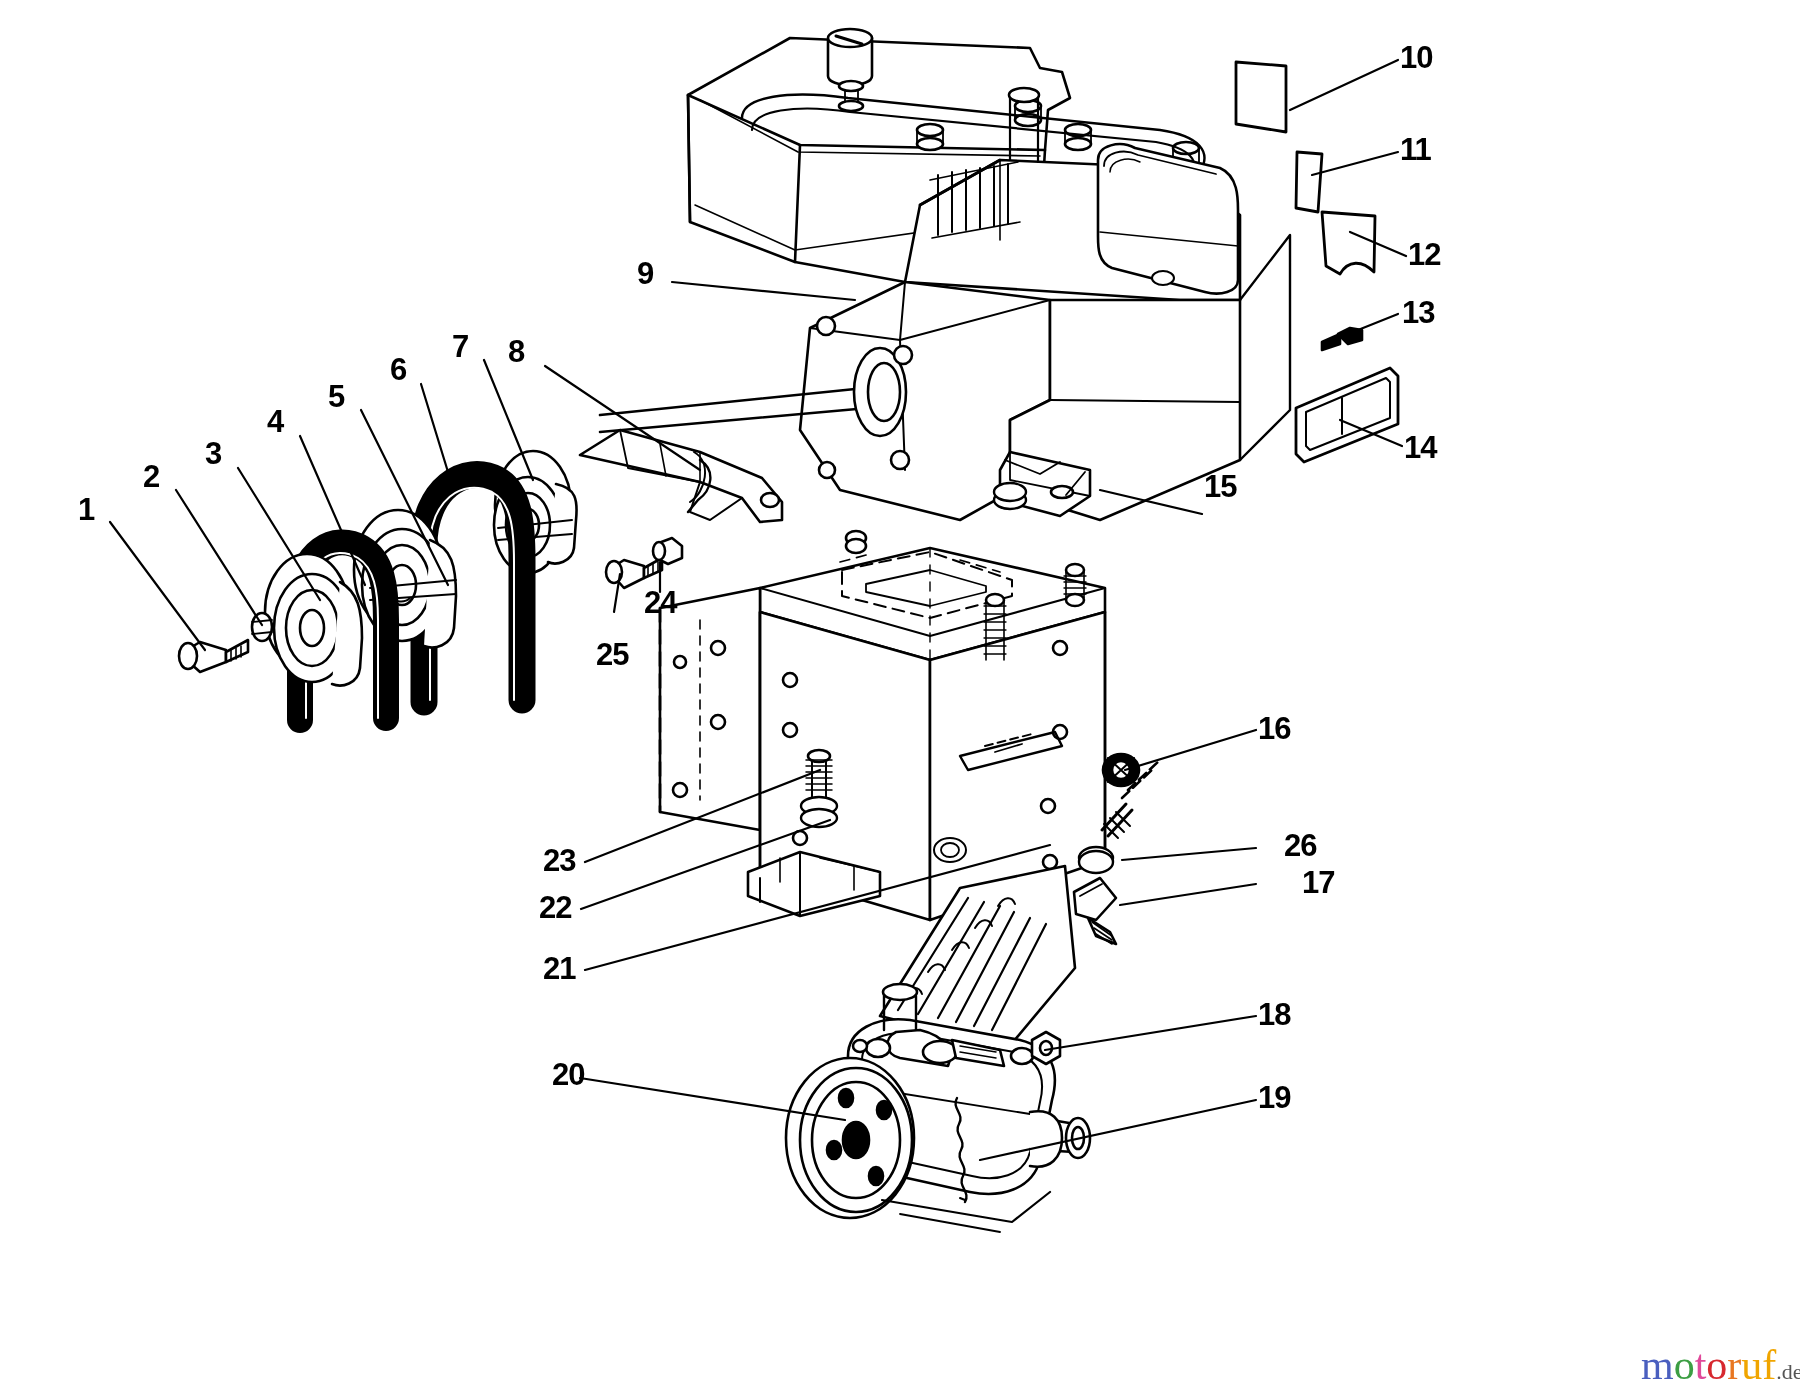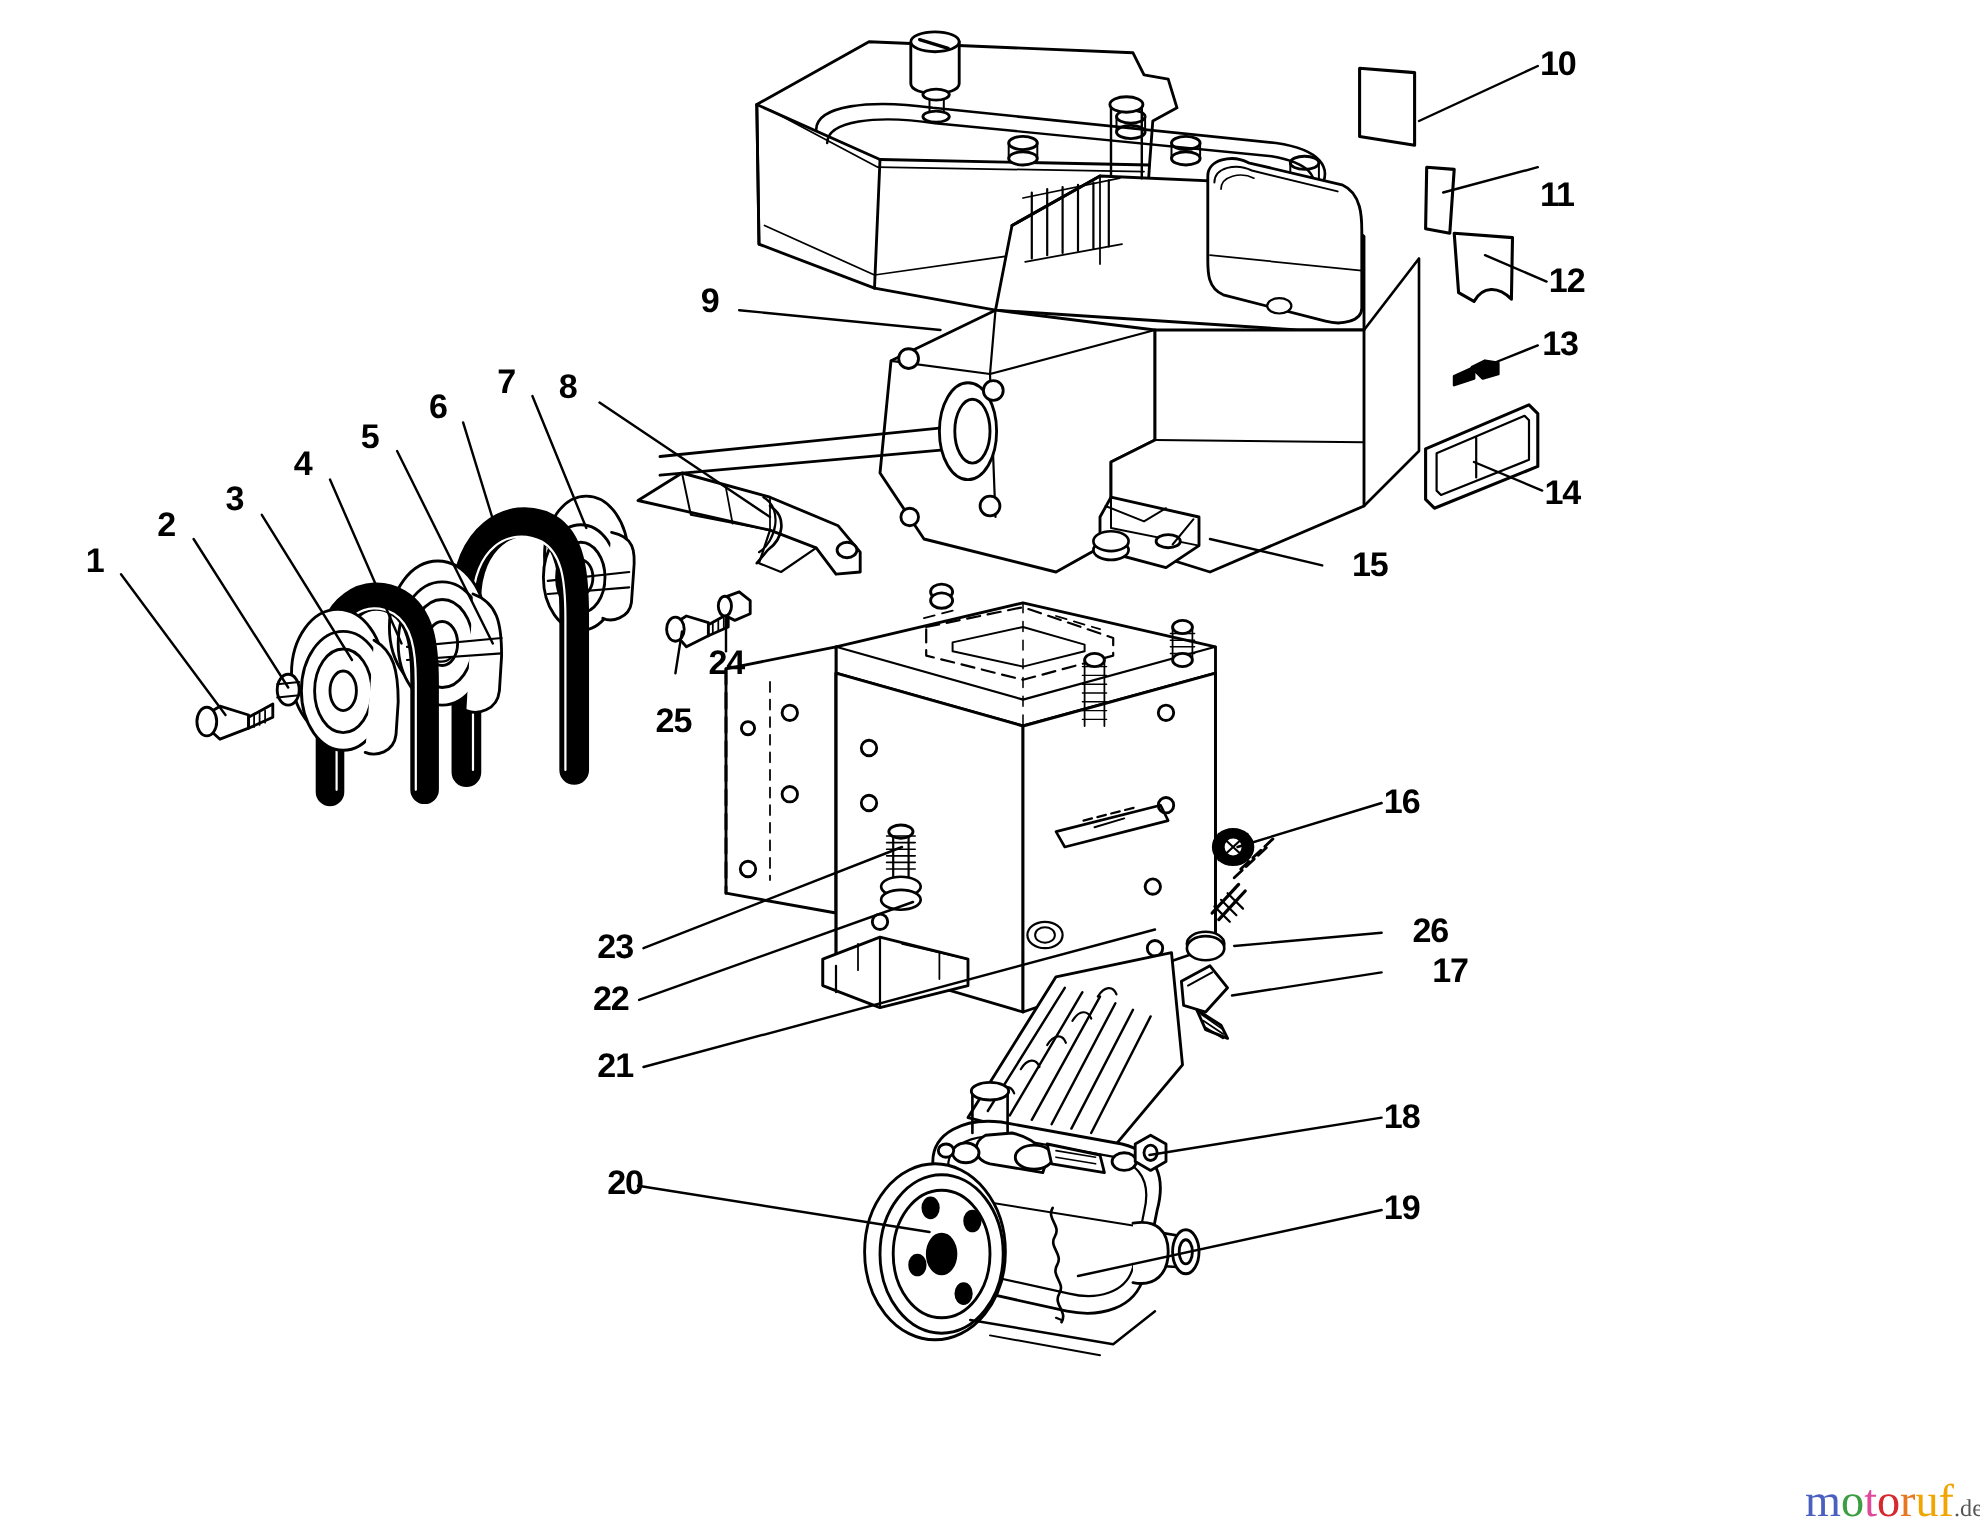--- a/index.html
+++ b/index.html
@@ -326,25 +326,25 @@
   <div class="callout" style="left:78px;top:494px;">1</div>
   <div class="callout" style="left:143px;top:461px;">2</div>
   <div class="callout" style="left:205px;top:438px;">3</div>
   <div class="callout" style="left:267px;top:406px;">4</div>
   <div class="callout" style="left:328px;top:381px;">5</div>
   <div class="callout" style="left:390px;top:354px;">6</div>
   <div class="callout" style="left:452px;top:331px;">7</div>
   <div class="callout" style="left:508px;top:336px;">8</div>
   <div class="callout" style="left:637px;top:258px;">9</div>
   <div class="callout" style="left:1400px;top:42px;">10</div>
-  <div class="callout" style="left:1400px;top:134px;margin-top:27px;">11</div>
+  <div class="callout" style="left:1400px;top:134px;">11</div>
   <div class="callout" style="left:1408px;top:239px;">12</div>
   <div class="callout" style="left:1402px;top:297px;">13</div>
   <div class="callout" style="left:1404px;top:432px;">14</div>
-  <div class="callout" style="left:1204px;top:498px;margin-left:25px;">15</div>
+  <div class="callout" style="left:1204px;top:471px;">15</div>
   <div class="callout" style="left:1258px;top:713px;">16</div>
   <div class="callout" style="left:1258px;top:867px;margin-left:44px;">17</div>
   <div class="callout" style="left:1258px;top:999px;">18</div>
   <div class="callout" style="left:1258px;top:1082px;">19</div>
   <div class="callout" style="left:552px;top:1059px;">20</div>
   <div class="callout" style="left:543px;top:953px;">21</div>
   <div class="callout" style="left:539px;top:892px;">22</div>
   <div class="callout" style="left:543px;top:845px;">23</div>
   <div class="callout" style="left:644px;top:587px;">24</div>
   <div class="callout" style="left:596px;top:639px;">25</div>

